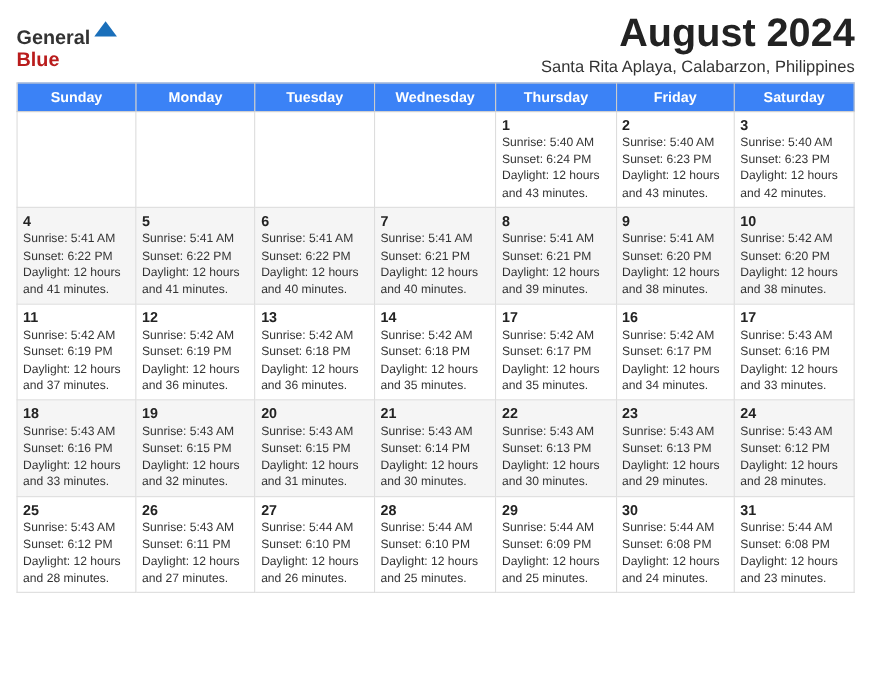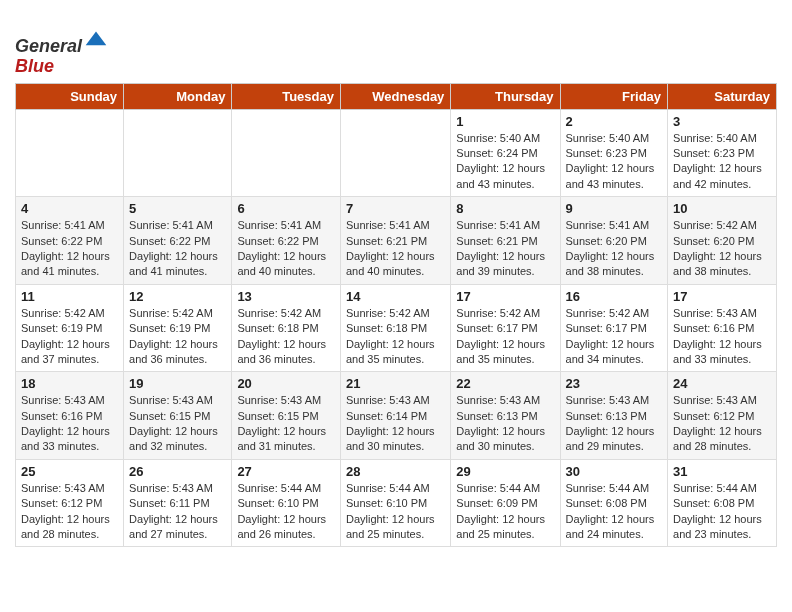--- a/index.html
+++ b/index.html
@@ -12,22 +12,21 @@
     }
     .header {
       display: flex;
       justify-content: space-between;
       align-items: flex-start;
       margin-bottom: 6px;
     }
     .logo {
       display: flex;
       align-items: flex-end;
-      margin-top: 18px;
-      font-style: italic;
+      margin-top: 6px;
     }
     .logo-text {
       font-size: 18px;
       font-weight: bold;
       line-height: 1.1;
     }
     .logo-text span.general { color: #333; }
     .logo-text span.blue { color: #b91c1c; }
     .logo-icon {
       width: 24px;
@@ -47,23 +46,23 @@
       font-size: 15px;
       color: #333;
       margin-top: 2px;
     }
     .calendar {
       width: 100%;
       border-collapse: collapse;
       font-size: 11px;
     }
     .calendar th {
-      background-color: #c2410c;
+      background-color: #3b82f6;
       color: #fff;
-      text-align: right;
+      text-align: center;
       padding: 5px 6px;
       font-size: 13px;
       border: 1px solid #ccc;
     }
     .calendar td {
       vertical-align: top;
       padding: 4px 5px;
       border: 1px solid #ddd;
       width: 113px;
       min-height: 80px;
@@ -103,20 +102,24 @@
   <div class="logo">
     <div>
       <div class="logo-text">
         <span class="general">General</span><svg class="logo-icon" viewBox="0 0 28 28">
             <polygon points="14,4 26,20 2,20" fill="#1a6fba"></polygon>
           </svg><br>
         <span class="blue">Blue</span>
       </div>
     </div>
   </div>
+  <div class="title-block">
+    <div class="month-year">August 2024</div>
+    <div class="location">Santa Rita Aplaya, Calabarzon, Philippines</div>
+  </div>
 </div>
 
 <table class="calendar">
   <thead>
     <tr>
     <th>Sunday</th>
         <th>Monday</th>
         <th>Tuesday</th>
         <th>Wednesday</th>
         <th>Thursday</th>

